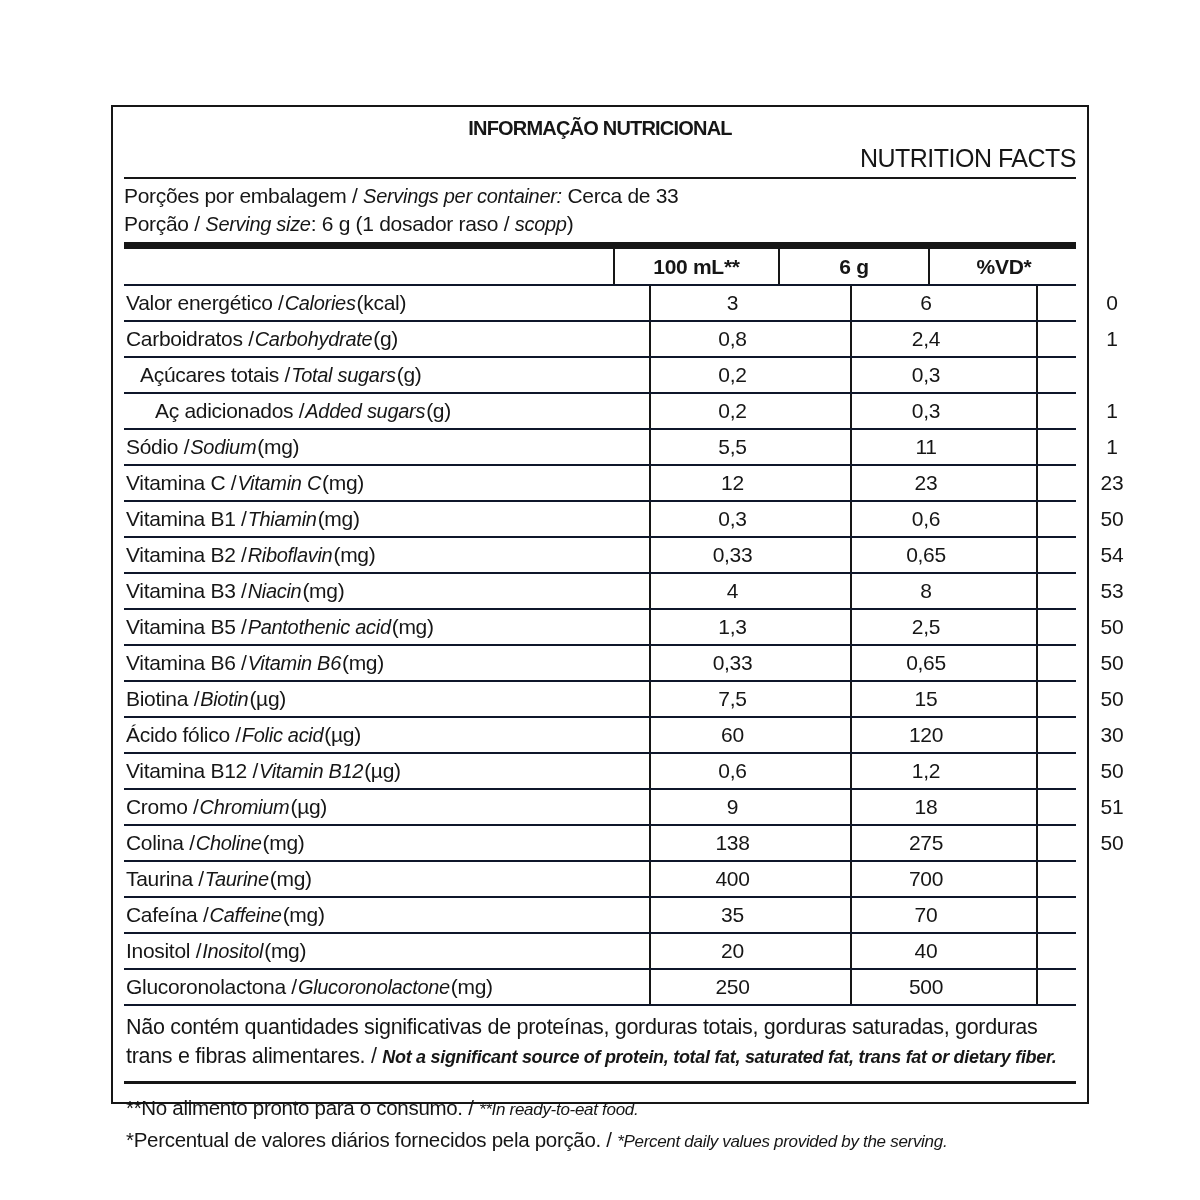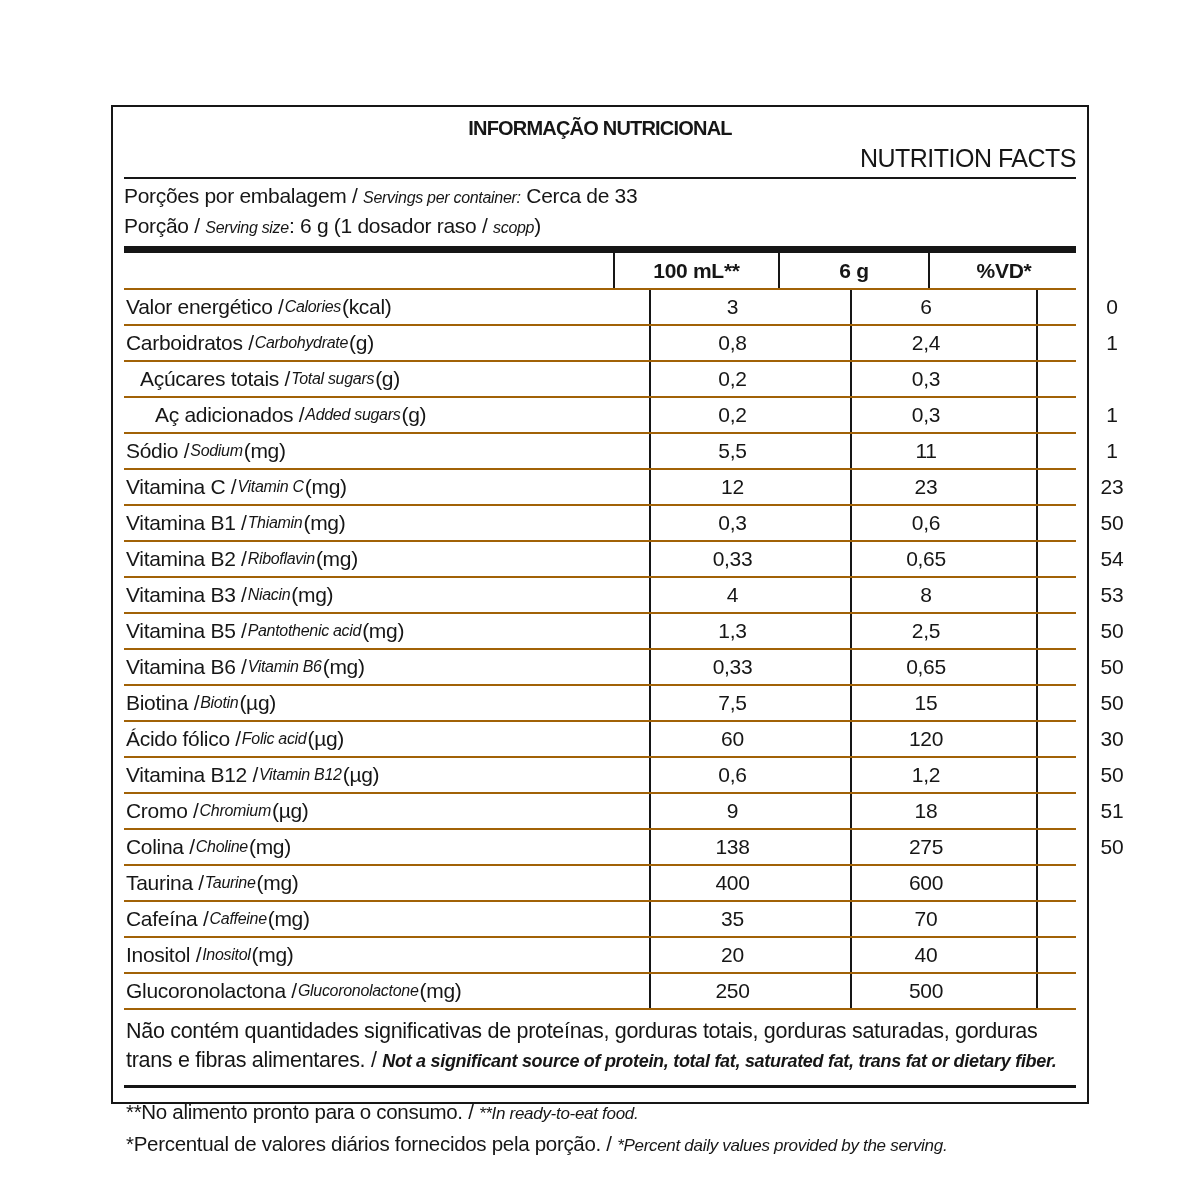--- a/index.html
+++ b/index.html
@@ -50,31 +50,31 @@
     border-top: 2px solid #161616;
     margin: 5px 0 3px 0;
   }
   .serving-line {
     font-size: 21px;
     line-height: 28px;
     white-space: nowrap;
   }
   .en {
     font-style: italic;
-    font-size: 16px;
+    font-size: 20px;
   }
   .thick-bar {
     height: 7px;
     background: #161616;
     margin-top: 4px;
   }
   .grid-row {
     display: grid;
     grid-template-columns: 489px 165px 150px 150px;
-    border-bottom: 2px solid #a16207;
+    border-bottom: 2px solid #0f172a;
   }
   .grid-row > div {
     display: flex;
     align-items: center;
     justify-content: center;
     box-sizing: border-box;
   }
   .grid-row > .col-line {
     border-left: 2px solid #161616;
   }
@@ -315,21 +315,21 @@
     <div class="col-line value-cell">50</div>
   </div>
 
   <div class="grid-row data-row">
     <div class="label-cell">
               <span class="lbl-pt">Taurina / </span>
               <span class="en lbl-en">Taurine</span>
               <span class="lbl-unit"> (mg)</span>
             </div>
     <div class="col-line value-cell">400</div>
-    <div class="col-line value-cell">600</div>
+    <div class="col-line value-cell">700</div>
     <div class="col-line value-cell"></div>
   </div>
 
   <div class="grid-row data-row">
     <div class="label-cell">
               <span class="lbl-pt">Cafeína / </span>
               <span class="en lbl-en">Caffeine</span>
               <span class="lbl-unit"> (mg)</span>
             </div>
     <div class="col-line value-cell">35</div>

